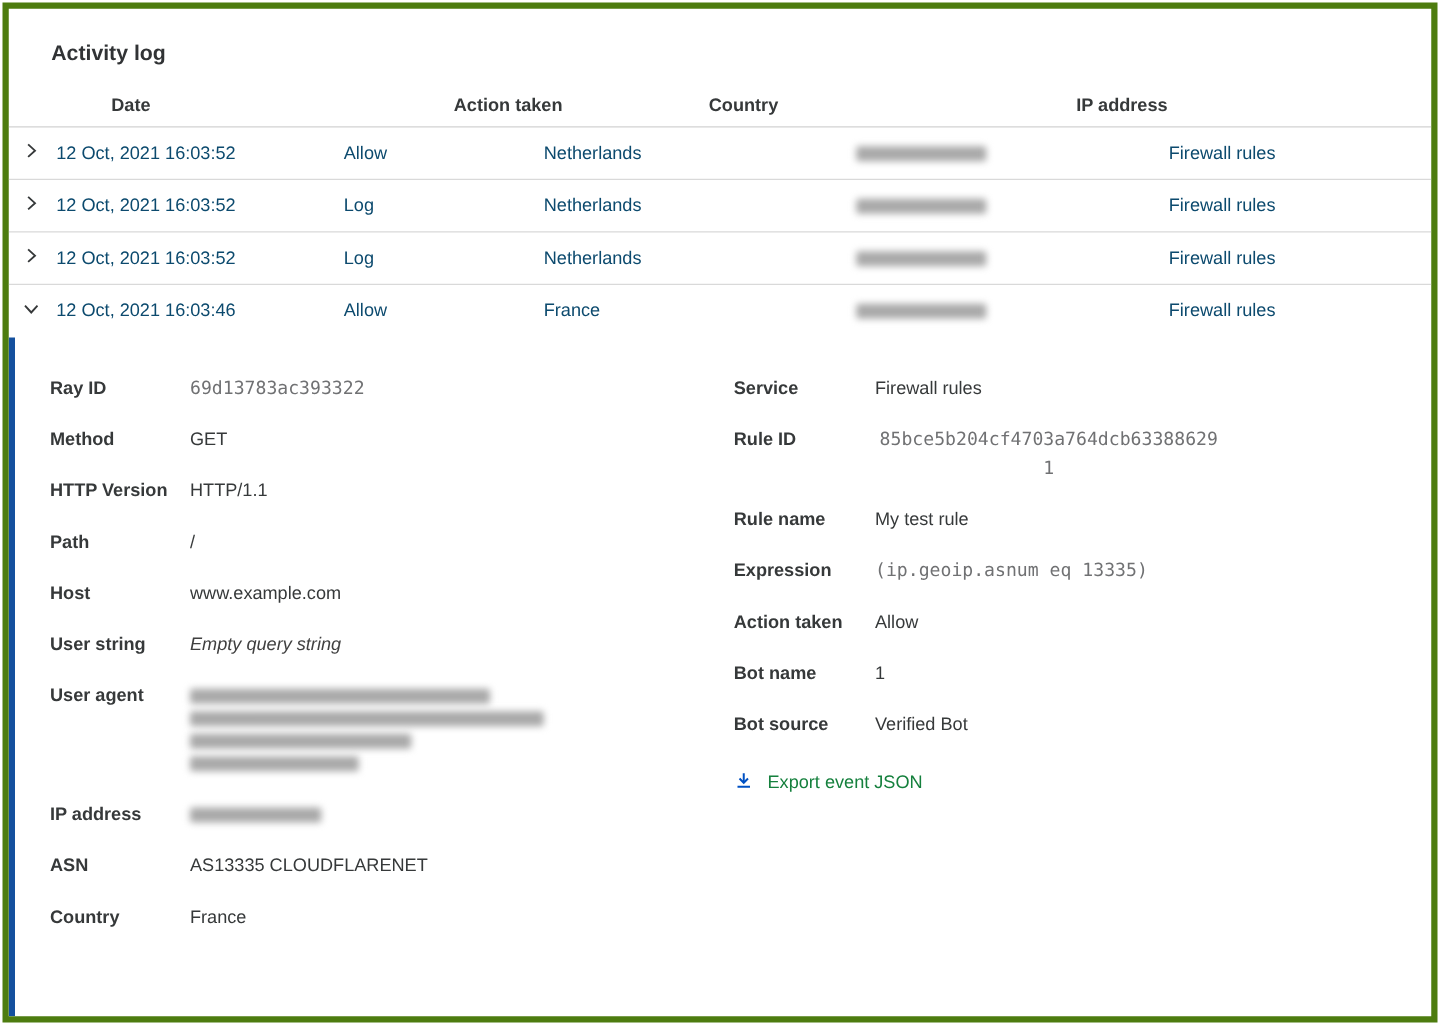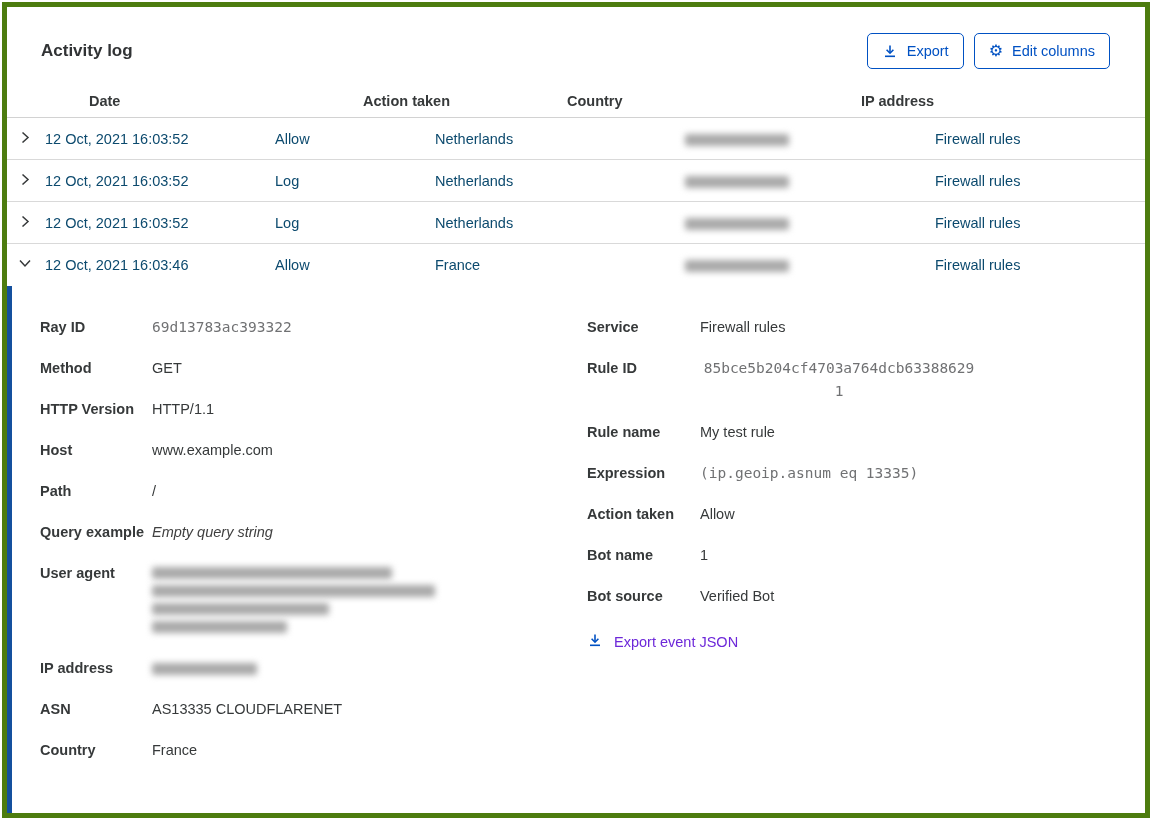--- a/index.html
+++ b/index.html
@@ -33,45 +33,29 @@
   .dcol-right { flex:1; }
   .drow { display:flex; margin-bottom:18px; line-height:23px; }
   .dlabel { width:112px; flex:none; font-weight:700; font-size:14.5px; color:#36393a; }
   .dcol-right .dlabel { width:113px; }
   .dvalue { font-size:14.5px; color:#36393a; }
   .dvalue.mono { font-family:"DejaVu Sans Mono","Liberation Mono",monospace; font-size:14.5px; color:#707173;text-align:center; }
   .dvalue.wrap { max-width:278px; word-break:break-all; }
   .dvalue.italic { font-style:italic; color:#404040; }
   .blob-stack .redacted { display:block; margin:5px 0 6px 0; }
 
-  .export-link { display:flex; align-items:center; gap:11px; color:#6d28d9; font-size:14.5px; cursor:pointer; margin-top:24px; text-decoration:none; }
+  .export-link { display:flex; align-items:center; gap:11px; color:#15803d; font-size:14.5px; cursor:pointer; margin-top:24px; text-decoration:none; }
 </style>
 </head>
 <body>
 
 <div class="frame">
 
   <div class="header">
     <div class="page-title">Activity log</div>
-    <div class="actions">
-      <button class="btn">
-        <span>
-          <svg width="16" height="16" viewBox="0 0 16 16" fill="none" stroke="#0051c3" stroke-width="1.6">
-            <path d="M8 2.5 V10"></path>
-              <path d="M4.6 6.8 L8 10.2 L11.4 6.8"></path>
-              <path d="M3 13.3 H13"></path>
-          </svg>
-        </span>
-        <span>Export</span>
-      </button>
-      <button class="btn">
-        <span class="gear">⚙</span>
-        <span>Edit columns</span>
-      </button>
-    </div>
   </div>
 
   <div class="table">
     <div class="trow thead">
       <div class="c-exp"></div>
       <div class="th">Date</div>
       <div class="th">Action taken</div>
       <div class="th">Country</div>
       <div class="th">IP address</div>
       <div class="th">Service</div>
@@ -146,29 +130,29 @@
       </div>
       <div class="drow">
         <div class="dlabel">Method</div>
         <div class="dvalue">GET</div>
       </div>
       <div class="drow">
         <div class="dlabel">HTTP Version</div>
         <div class="dvalue">HTTP/1.1</div>
       </div>
       <div class="drow">
+        <div class="dlabel">Path</div>
+        <div class="dvalue">/</div>
+      </div>
+      <div class="drow">
         <div class="dlabel">Host</div>
         <div class="dvalue">www.example.com</div>
       </div>
       <div class="drow">
-        <div class="dlabel">Path</div>
-        <div class="dvalue">/</div>
-      </div>
-      <div class="drow">
-        <div class="dlabel">Query example</div>
+        <div class="dlabel">User string</div>
         <div class="dvalue italic">Empty query string</div>
       </div>
       <div class="drow">
         <div class="dlabel">User agent</div>
         <div class="dvalue blob-stack">
           <span class="redacted" style="width:240px"></span>
           <span class="redacted" style="width:283px"></span>
           <span class="redacted" style="width:177px"></span>
           <span class="redacted" style="width:135px"></span>
         </div>

